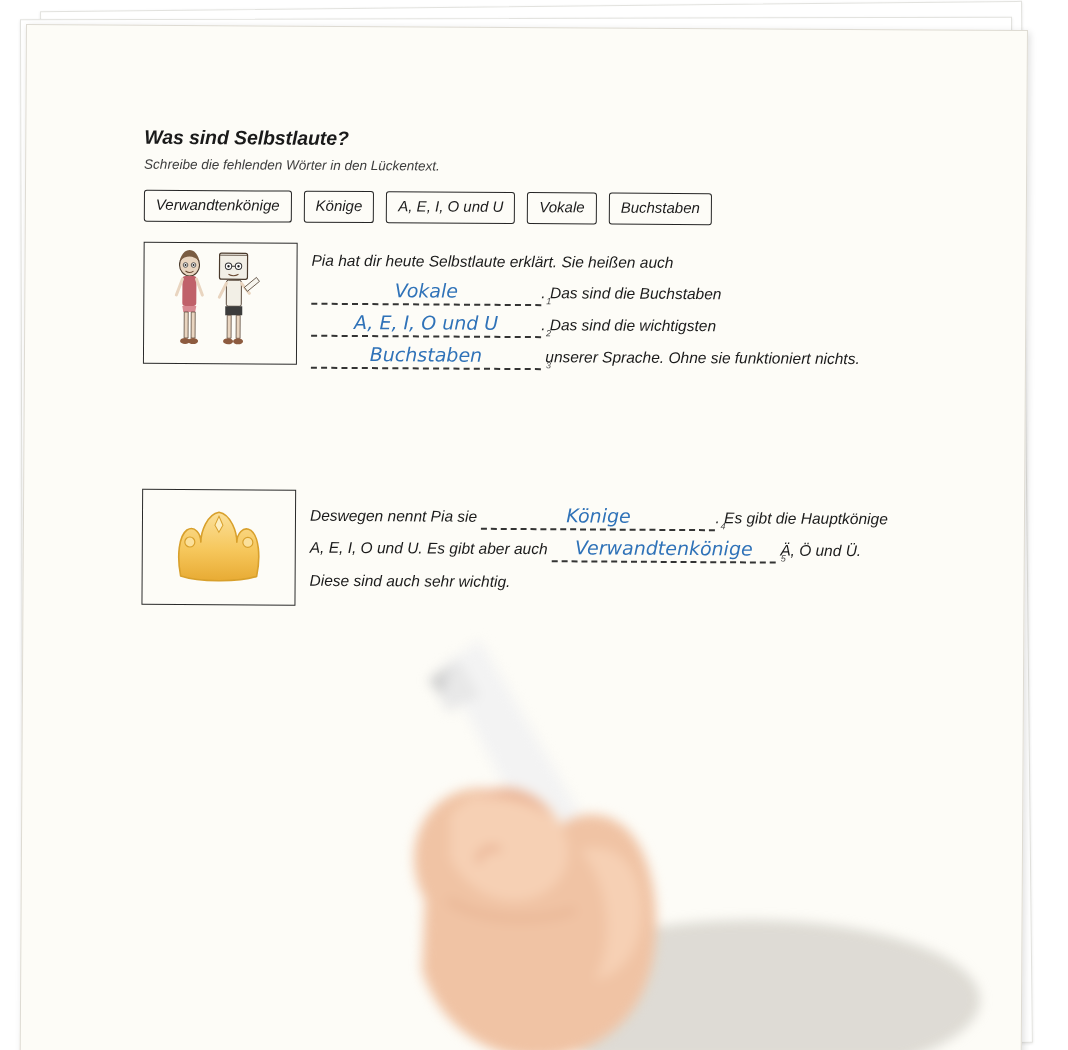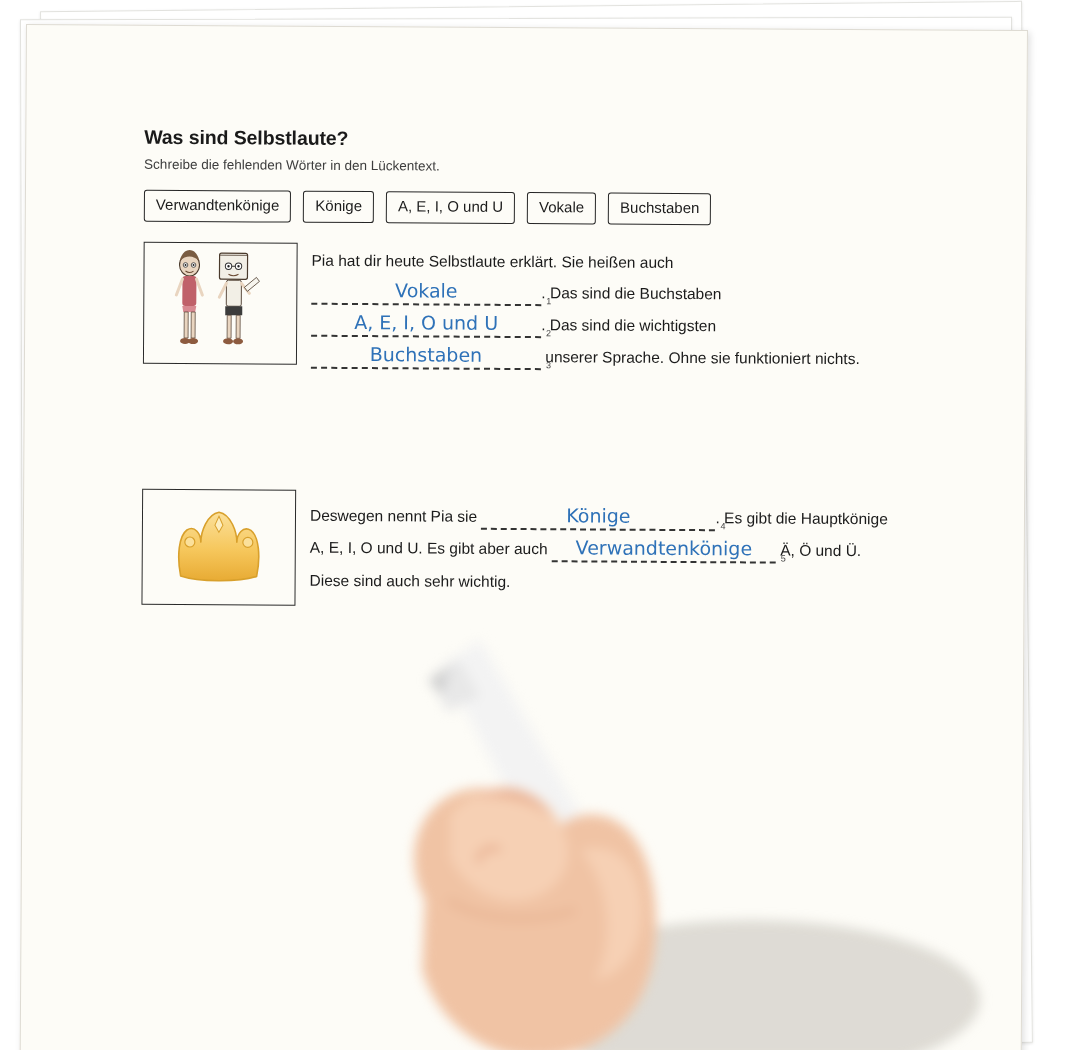--- a/index.html
+++ b/index.html
@@ -12,20 +12,21 @@
     height: 1050px;
     overflow: hidden;
     font-family: "Liberation Sans", sans-serif;
   }
 
   #stage {
     position: relative;
     width: 942px;
     height: 1050px;
     background: #ffffff;
+    font-style: italic;
   }
 
   
   .sheet-back {
     position: absolute;
     background: #ffffff;
     border: 1px solid #e2e2de;
     box-shadow: 0 1px 3px rgba(0,0,0,0.10);
   }
   .sheet-back.b1 {

